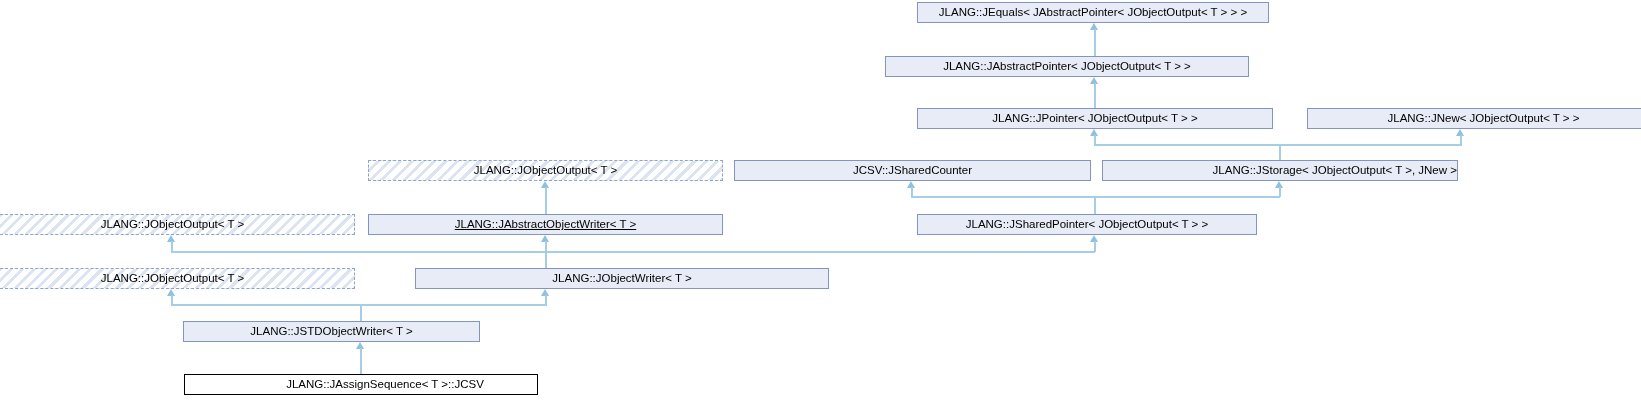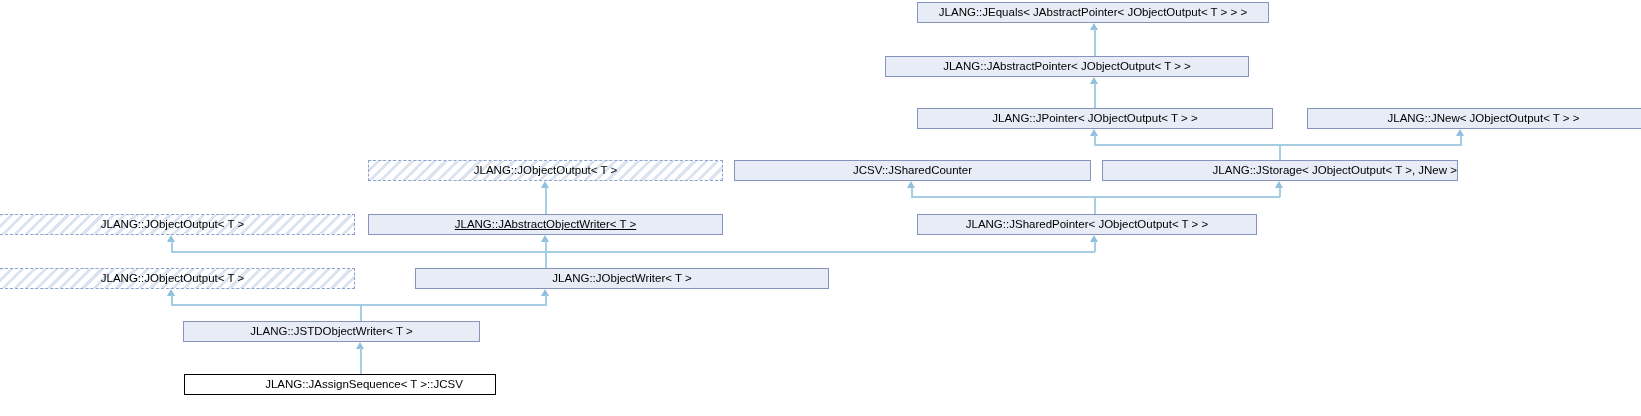--- a/index.html
+++ b/index.html
@@ -126,15 +126,15 @@
   <div class="node" style="left:368px;top:214px;width:355px;text-decoration:underline;">JLANG::JAbstractObjectWriter&lt; T &gt;</div>
 
   <div class="node" style="left:917px;top:214px;width:340px;">JLANG::JSharedPointer&lt; JObjectOutput&lt; T &gt; &gt;</div>
 
   <div class="node dashed" style="left:-10px;top:268px;width:365px;">JLANG::JObjectOutput&lt; T &gt;</div>
 
   <div class="node" style="left:368px;top:268px;width:414px;margin-left:47px;">JLANG::JObjectWriter&lt; T &gt;</div>
 
   <div class="node" style="left:183px;top:321px;width:297px;">JLANG::JSTDObjectWriter&lt; T &gt;</div>
 
-  <div class="node focus" style="left:184px;top:374px;width:312px;padding-left:48px;">JLANG::JAssignSequence&lt; T &gt;::JCSV</div>
+  <div class="node focus" style="left:184px;top:374px;width:354px;padding-left:48px;">JLANG::JAssignSequence&lt; T &gt;::JCSV</div>
 
 </div>
 
 </body></html>

